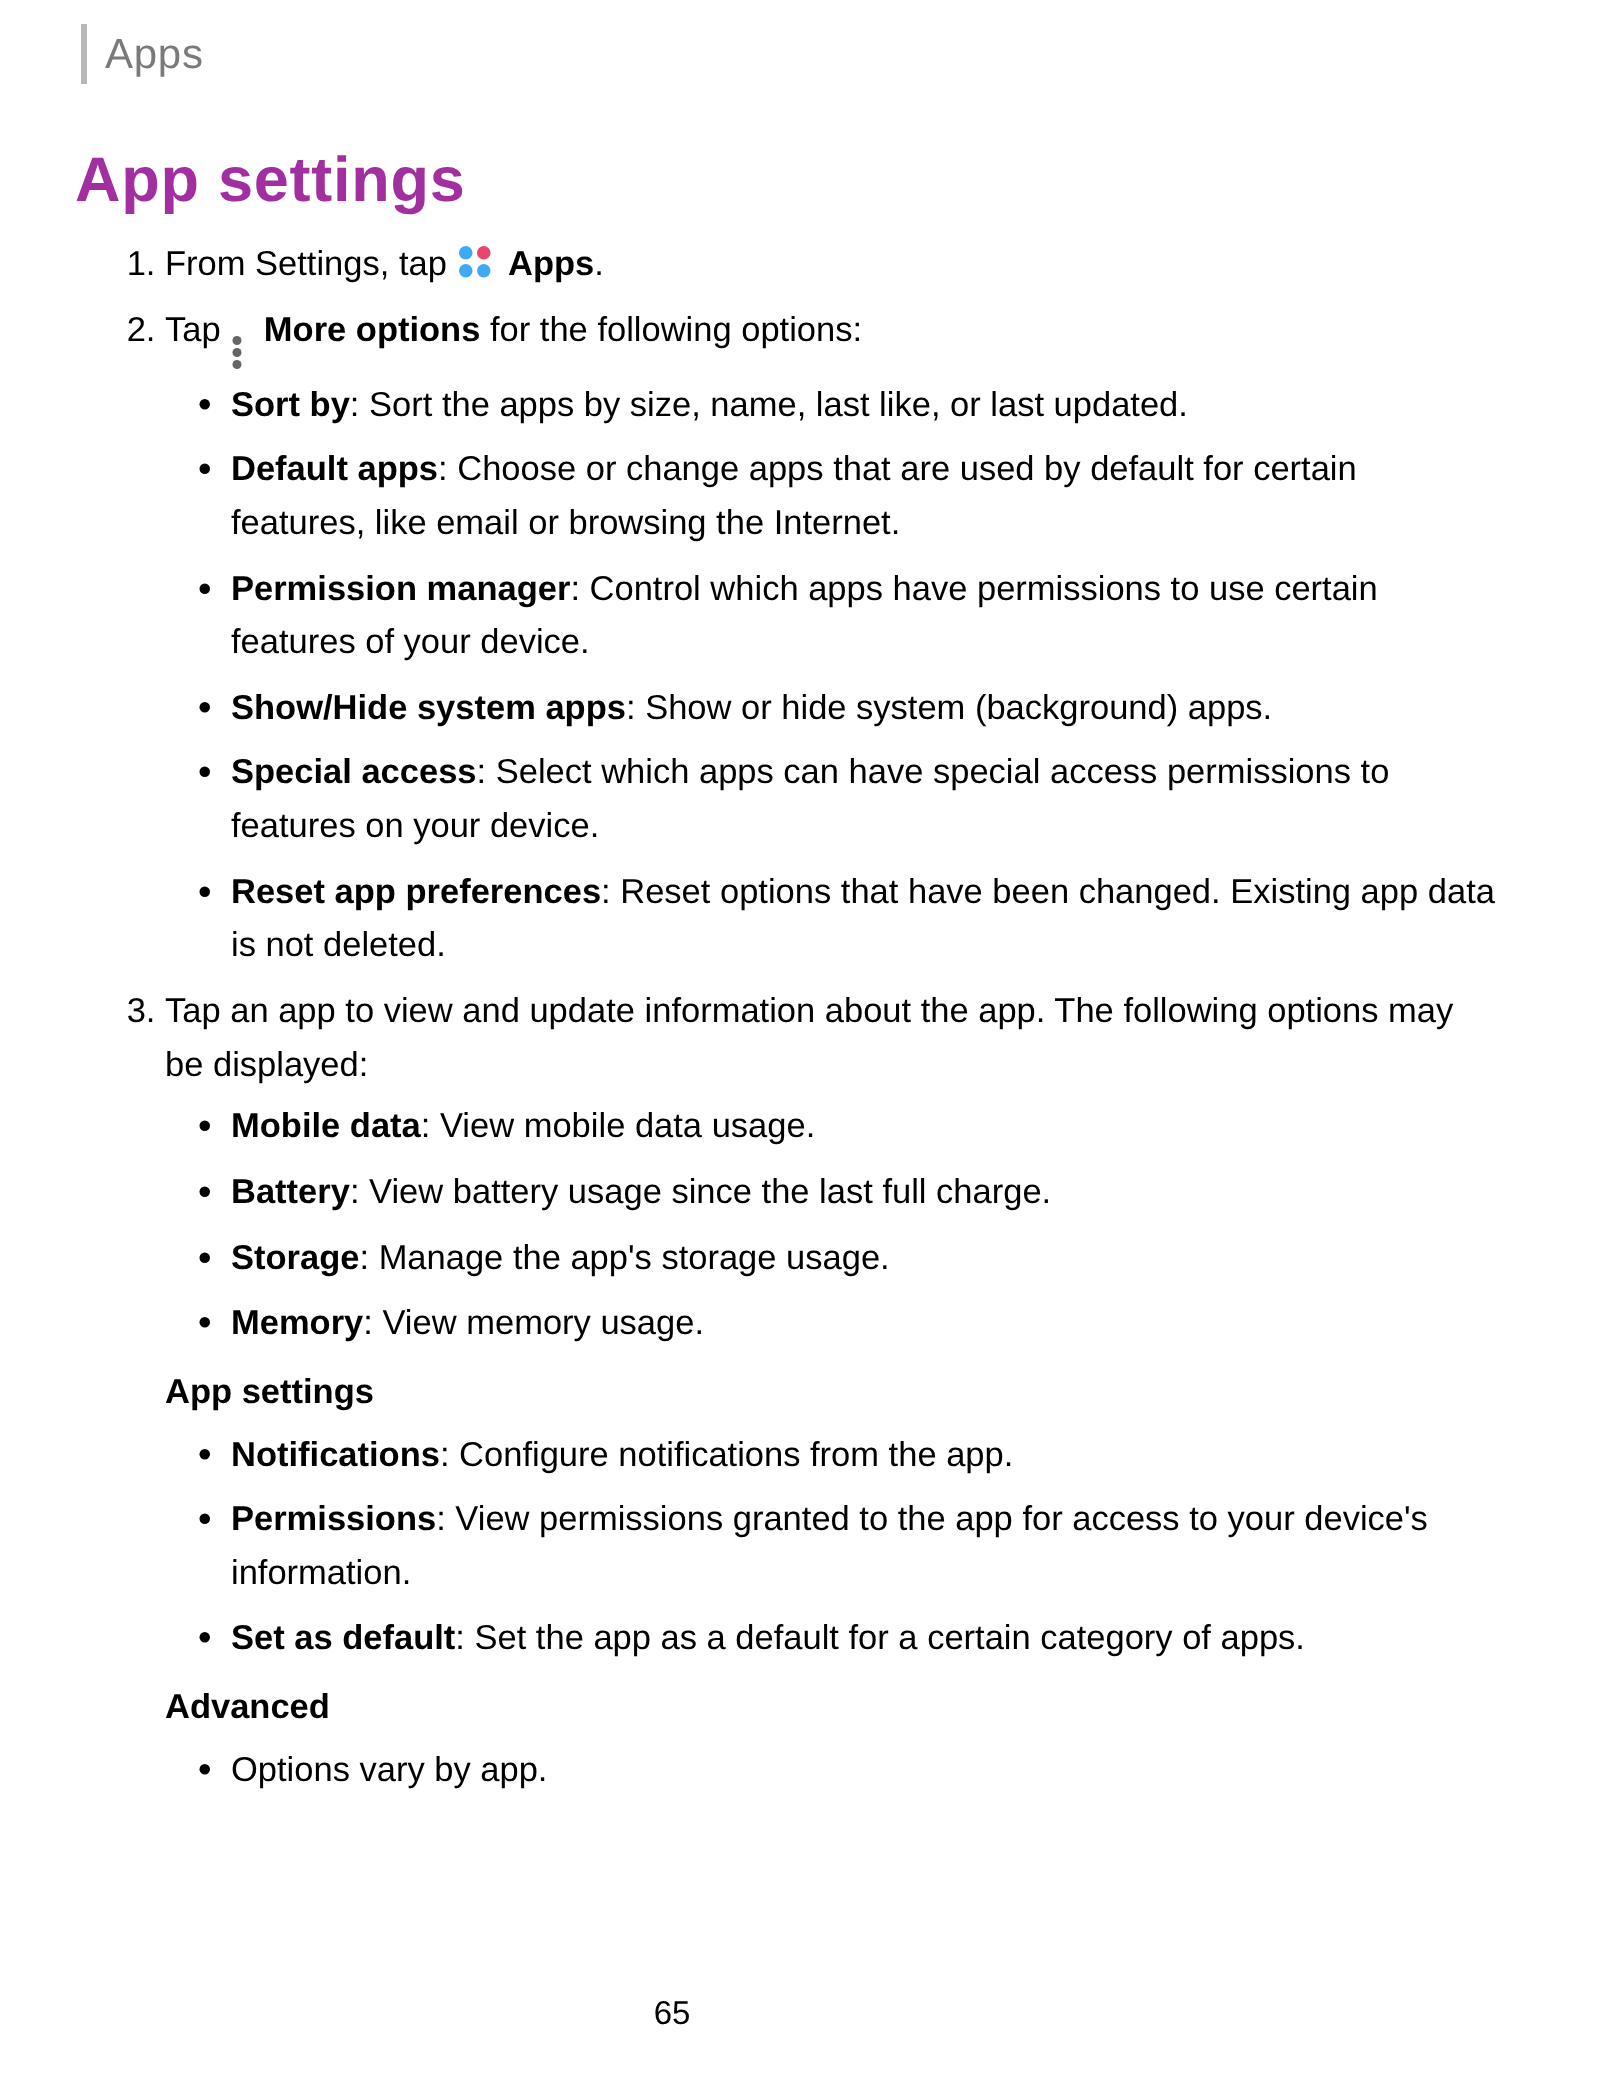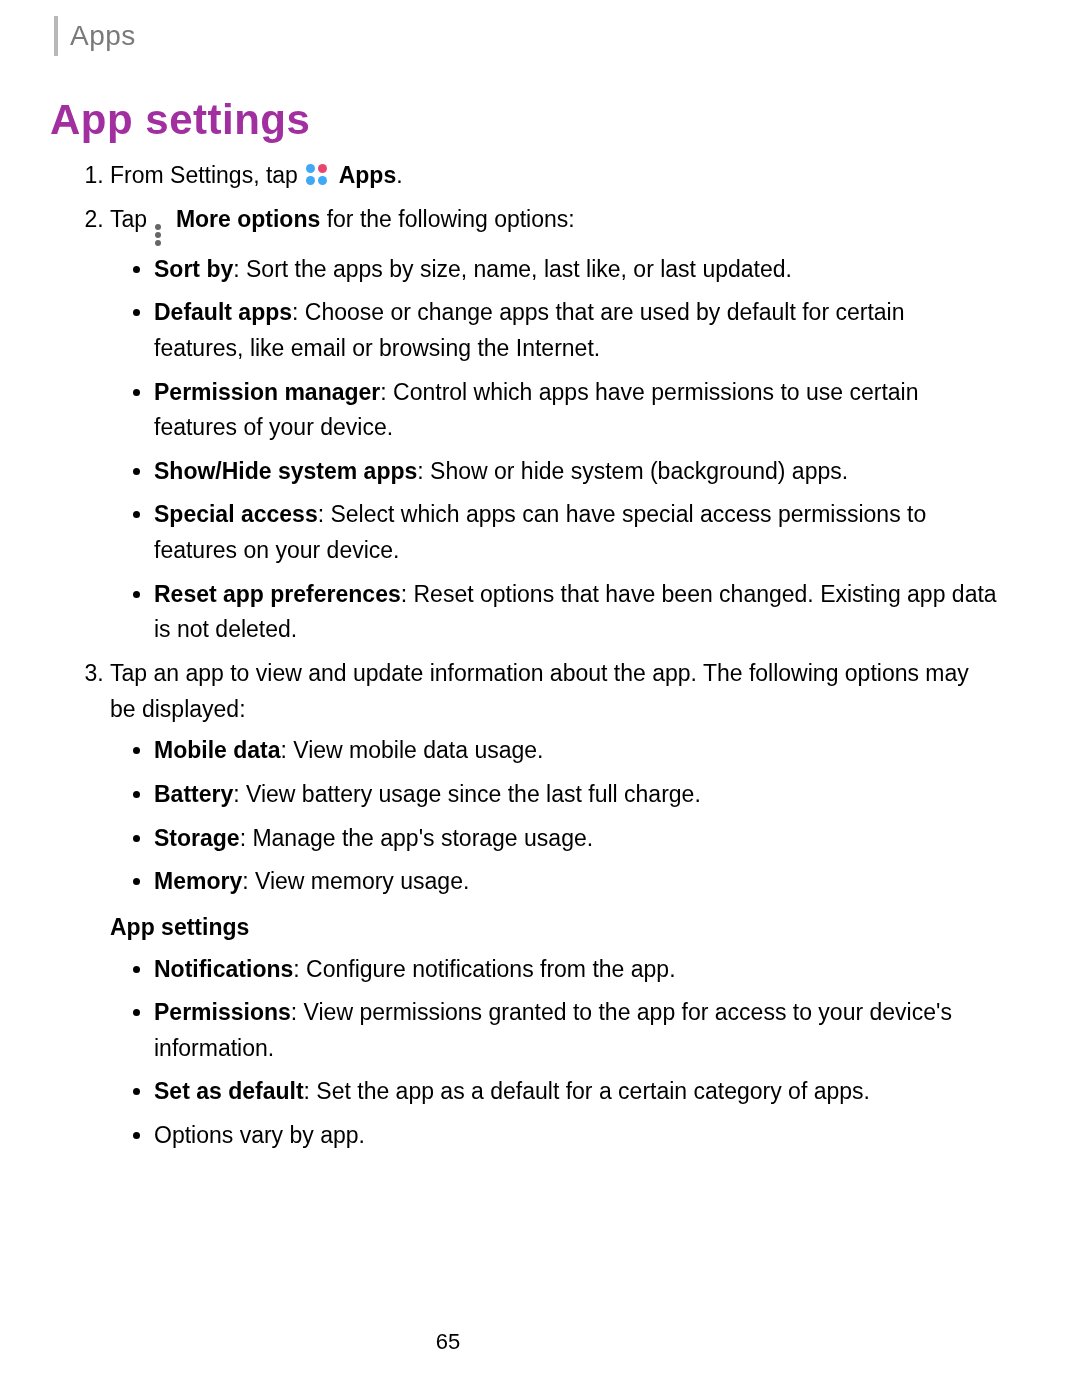--- a/index.html
+++ b/index.html
@@ -201,20 +201,21 @@
             <span class="bold">Notifications</span><span>: Configure notifications from the app.</span>
           </li>
           <li>
             <span class="bold">Permissions</span><span>: View permissions granted to the app for access to your device's information.</span>
           </li>
           <li>
             <span class="bold">Set as default</span><span>: Set the app as a default for a certain category of apps.</span>
           </li>
         </ul>
 
+        <div class="subhead">Advanced</div>
         <ul class="bullets">
           <li>
             <span>Options vary by app.</span>
           </li>
         </ul>
       </div>
     </li>
   </ol>
 
   <div class="page-num">65</div>

